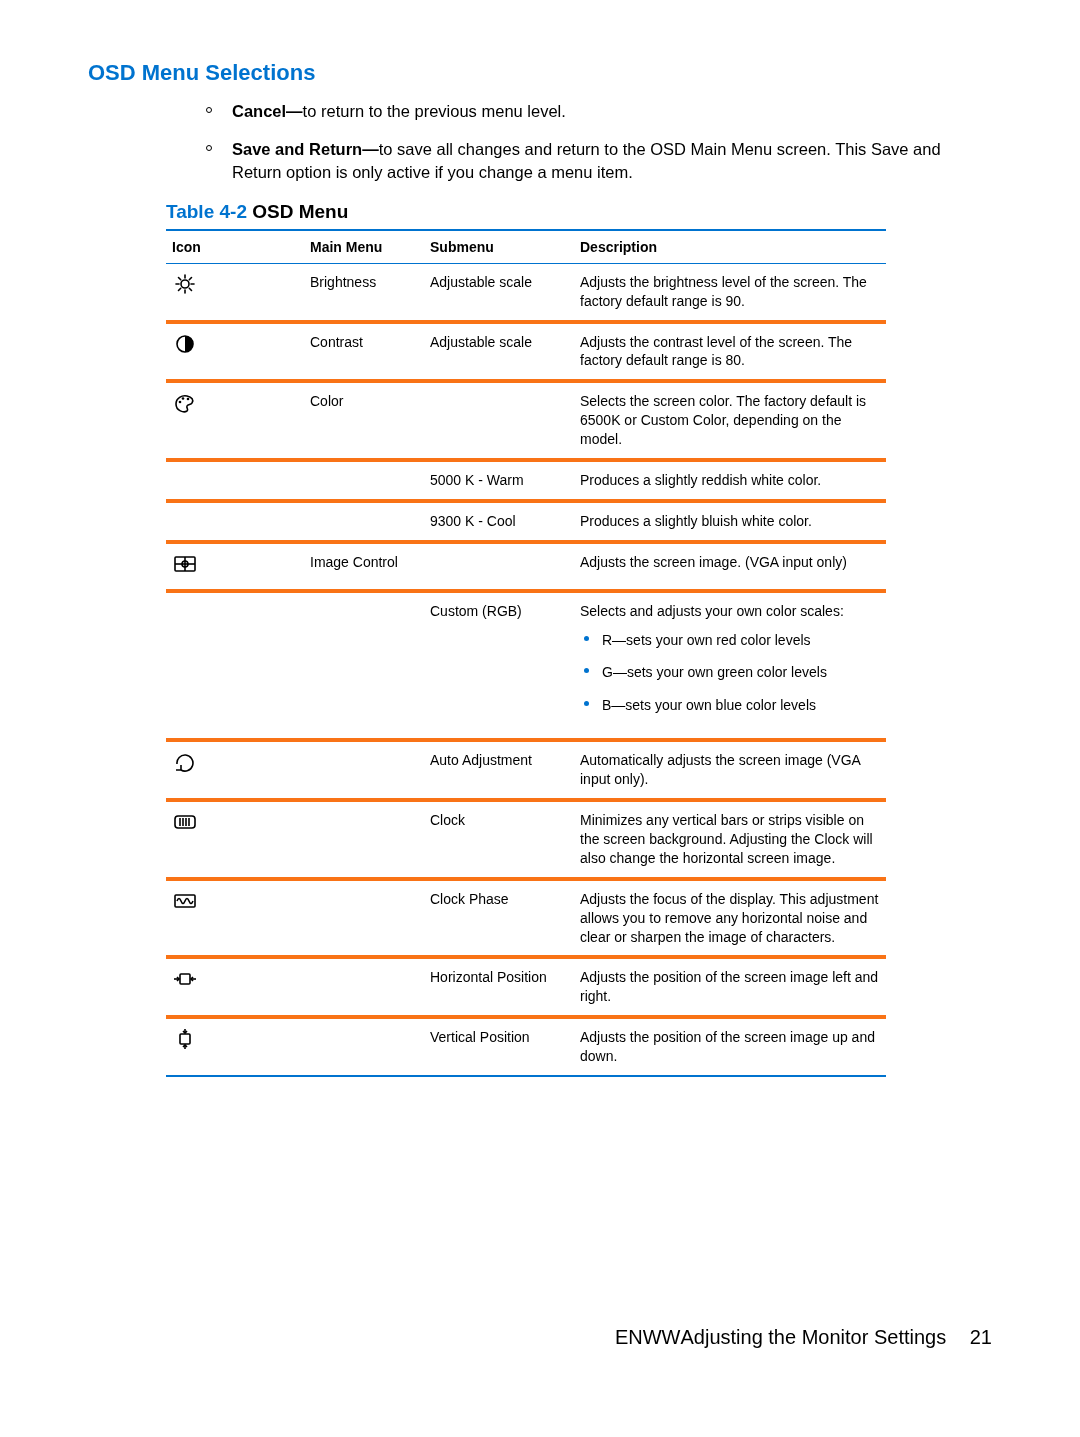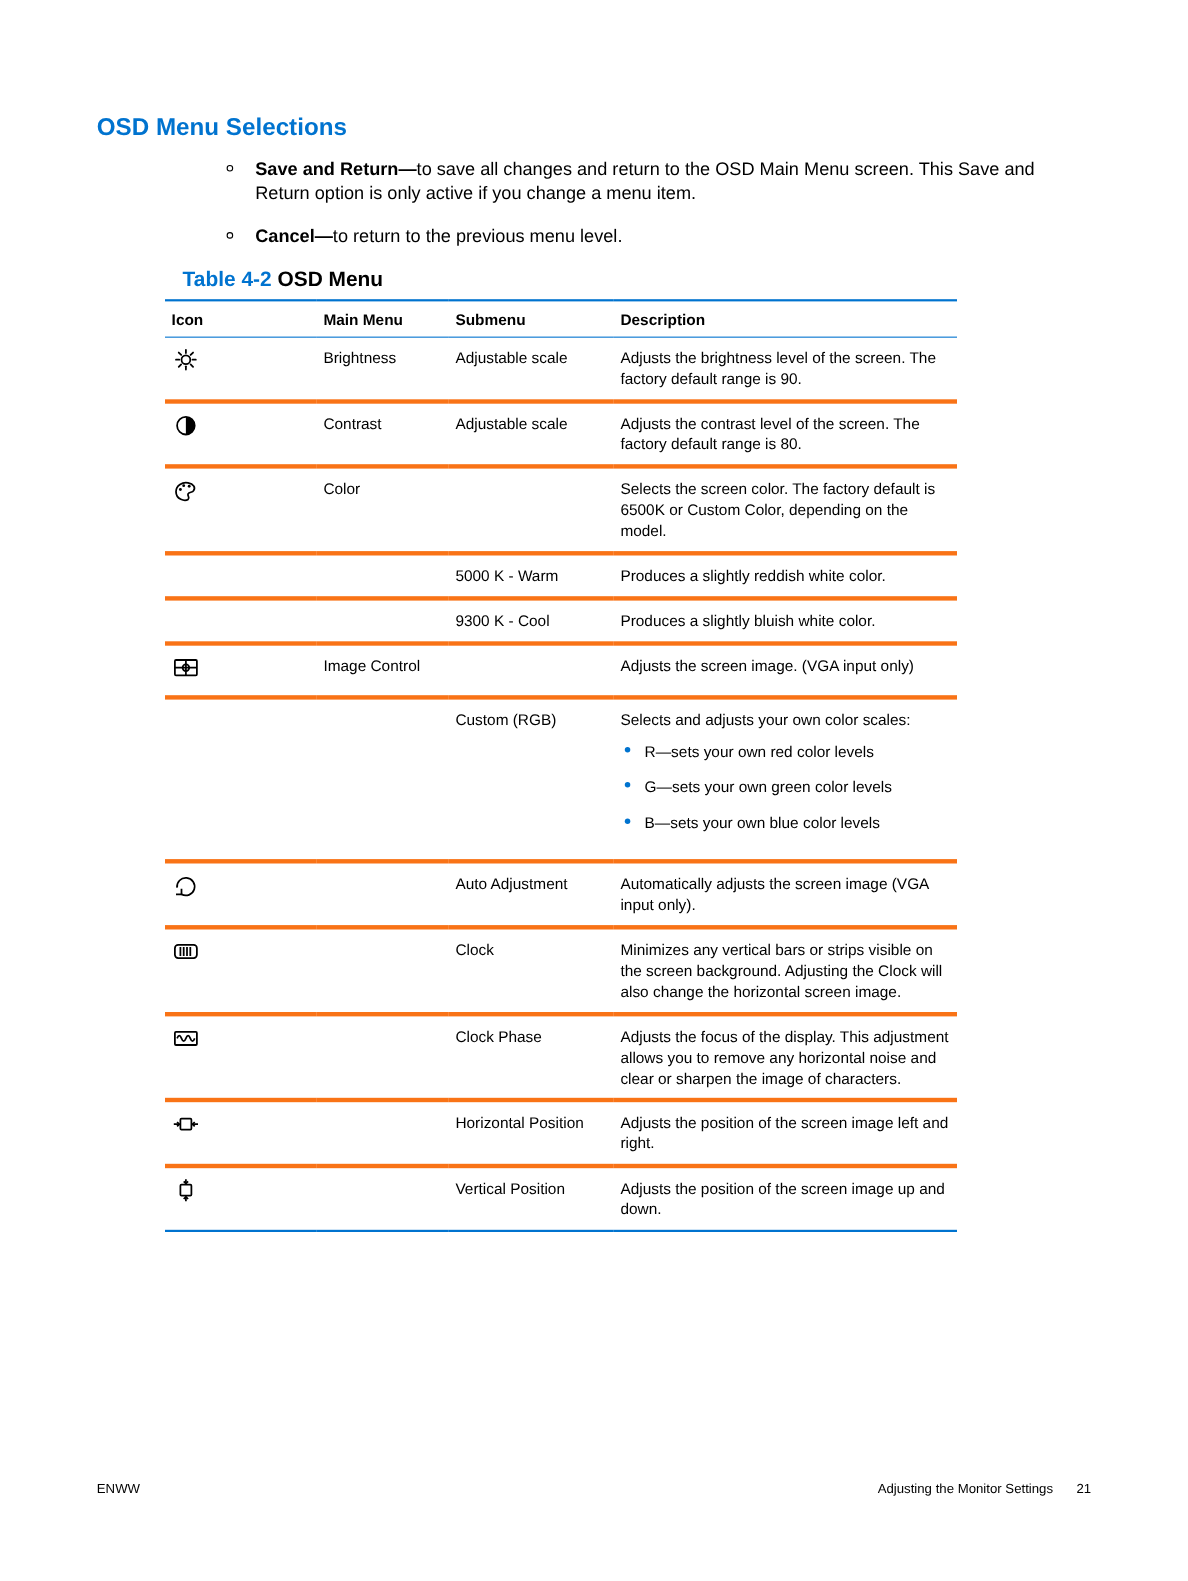--- a/index.html
+++ b/index.html
@@ -8,21 +8,21 @@
     padding: 0;
     background: #ffffff;
     font-family: Arial, Helvetica, sans-serif;
     color: #000000;
   }
   .page {
     width: 1080px;
     height: 1437px;
     position: relative;
     box-sizing: border-box;
-    padding: 103px 88px 0 88px;
+    padding: 60px 88px 0 88px;
   }
   h2.section-title {
     color: #0073cf;
     font-size: 22px;
     font-weight: bold;
     margin: 0 0 14px 0;
   }
   .intro {
     font-size: 16.5px;
     line-height: 1.35;
@@ -55,21 +55,21 @@
   .table-caption {
     font-size: 19px;
     padding-left: 78px;
     margin-bottom: 6px;
   }
   .table-caption .tc-label { color: #0073cf; font-weight: bold; }
   .table-caption .tc-name  { color: #000; font-weight: bold; }
 
   table.osd {
     border-collapse: collapse;
-    margin-left: 62px;
+    margin-left: 78px;
     width: 720px;
     font-size: 14px;
   }
   table.osd thead tr { border-top: 2px solid #0073cf; border-bottom: 1px solid #0073cf; }
   table.osd th {
     text-align: left;
     font-weight: bold;
     padding: 8px 6px;
     font-size: 14px;
   }
@@ -105,42 +105,42 @@
     top: 5px;
     width: 5px; height: 5px;
     background: #0073cf;
     border-radius: 50%;
   }
 
   .footer {
     position: absolute;
     left: 88px;
     right: 88px;
-    bottom: 77px;
+    bottom: 88px;
     display: flex;
-    justify-content: space-between;
-    font-size: 12px;
+    justify-content: flex-end;
+    font-size: 20px;
   }
   .footer .right { }
   .footer .pagenum { margin-left: 18px; }
 </style>
 </head>
 <body>
 
 <div class="page">
 
   <h2 class="section-title">OSD Menu Selections</h2>
 
 
   <ul class="options">
     <li>
-      <b>Save and Return—</b><span>to save all changes and return to the OSD Main Menu screen. This Save and Return option is only active if you change a menu item.</span>
+      <b>Cancel—</b><span>to return to the previous menu level.</span>
     </li>
     <li>
-      <b>Cancel—</b><span>to return to the previous menu level.</span>
+      <b>Save and Return—</b><span>to save all changes and return to the OSD Main Menu screen. This Save and Return option is only active if you change a menu item.</span>
     </li>
   </ul>
 
   <div class="table-caption">
     <span class="tc-label">Table 4-2</span><span class="tc-name">  OSD Menu</span>
   </div>
 
   <table class="osd">
     <colgroup>
       <col class="col-icon">

